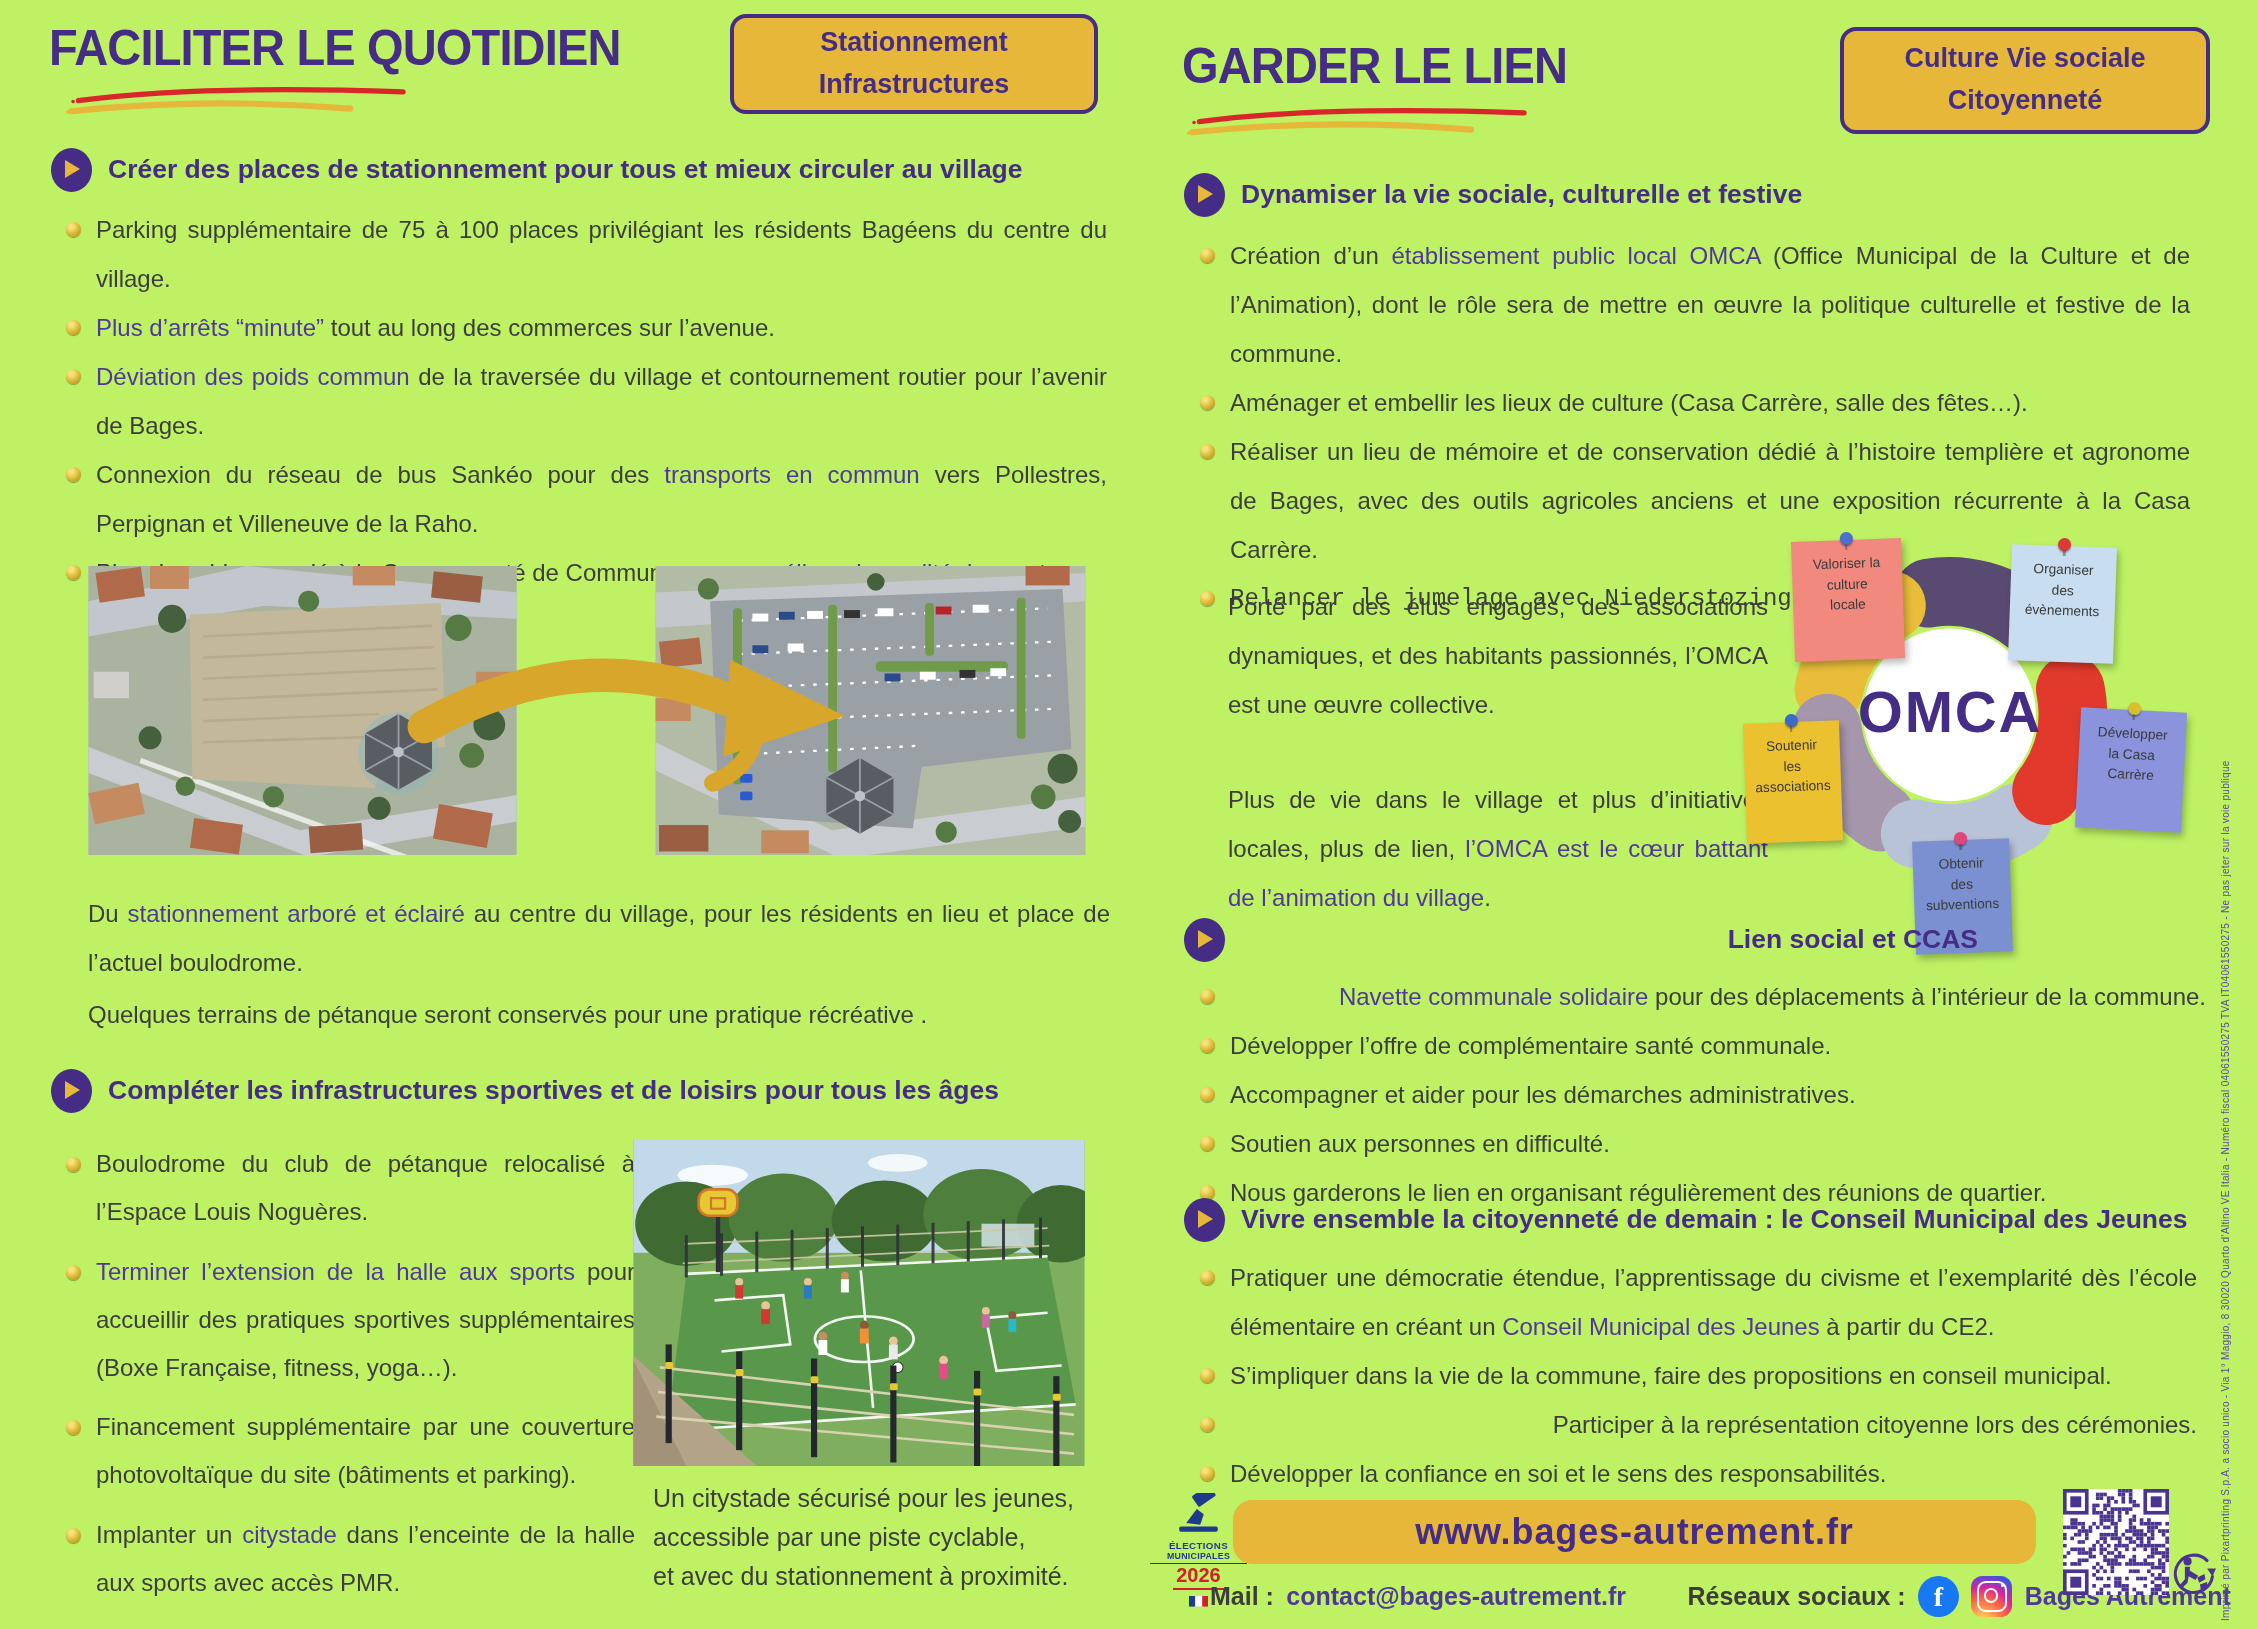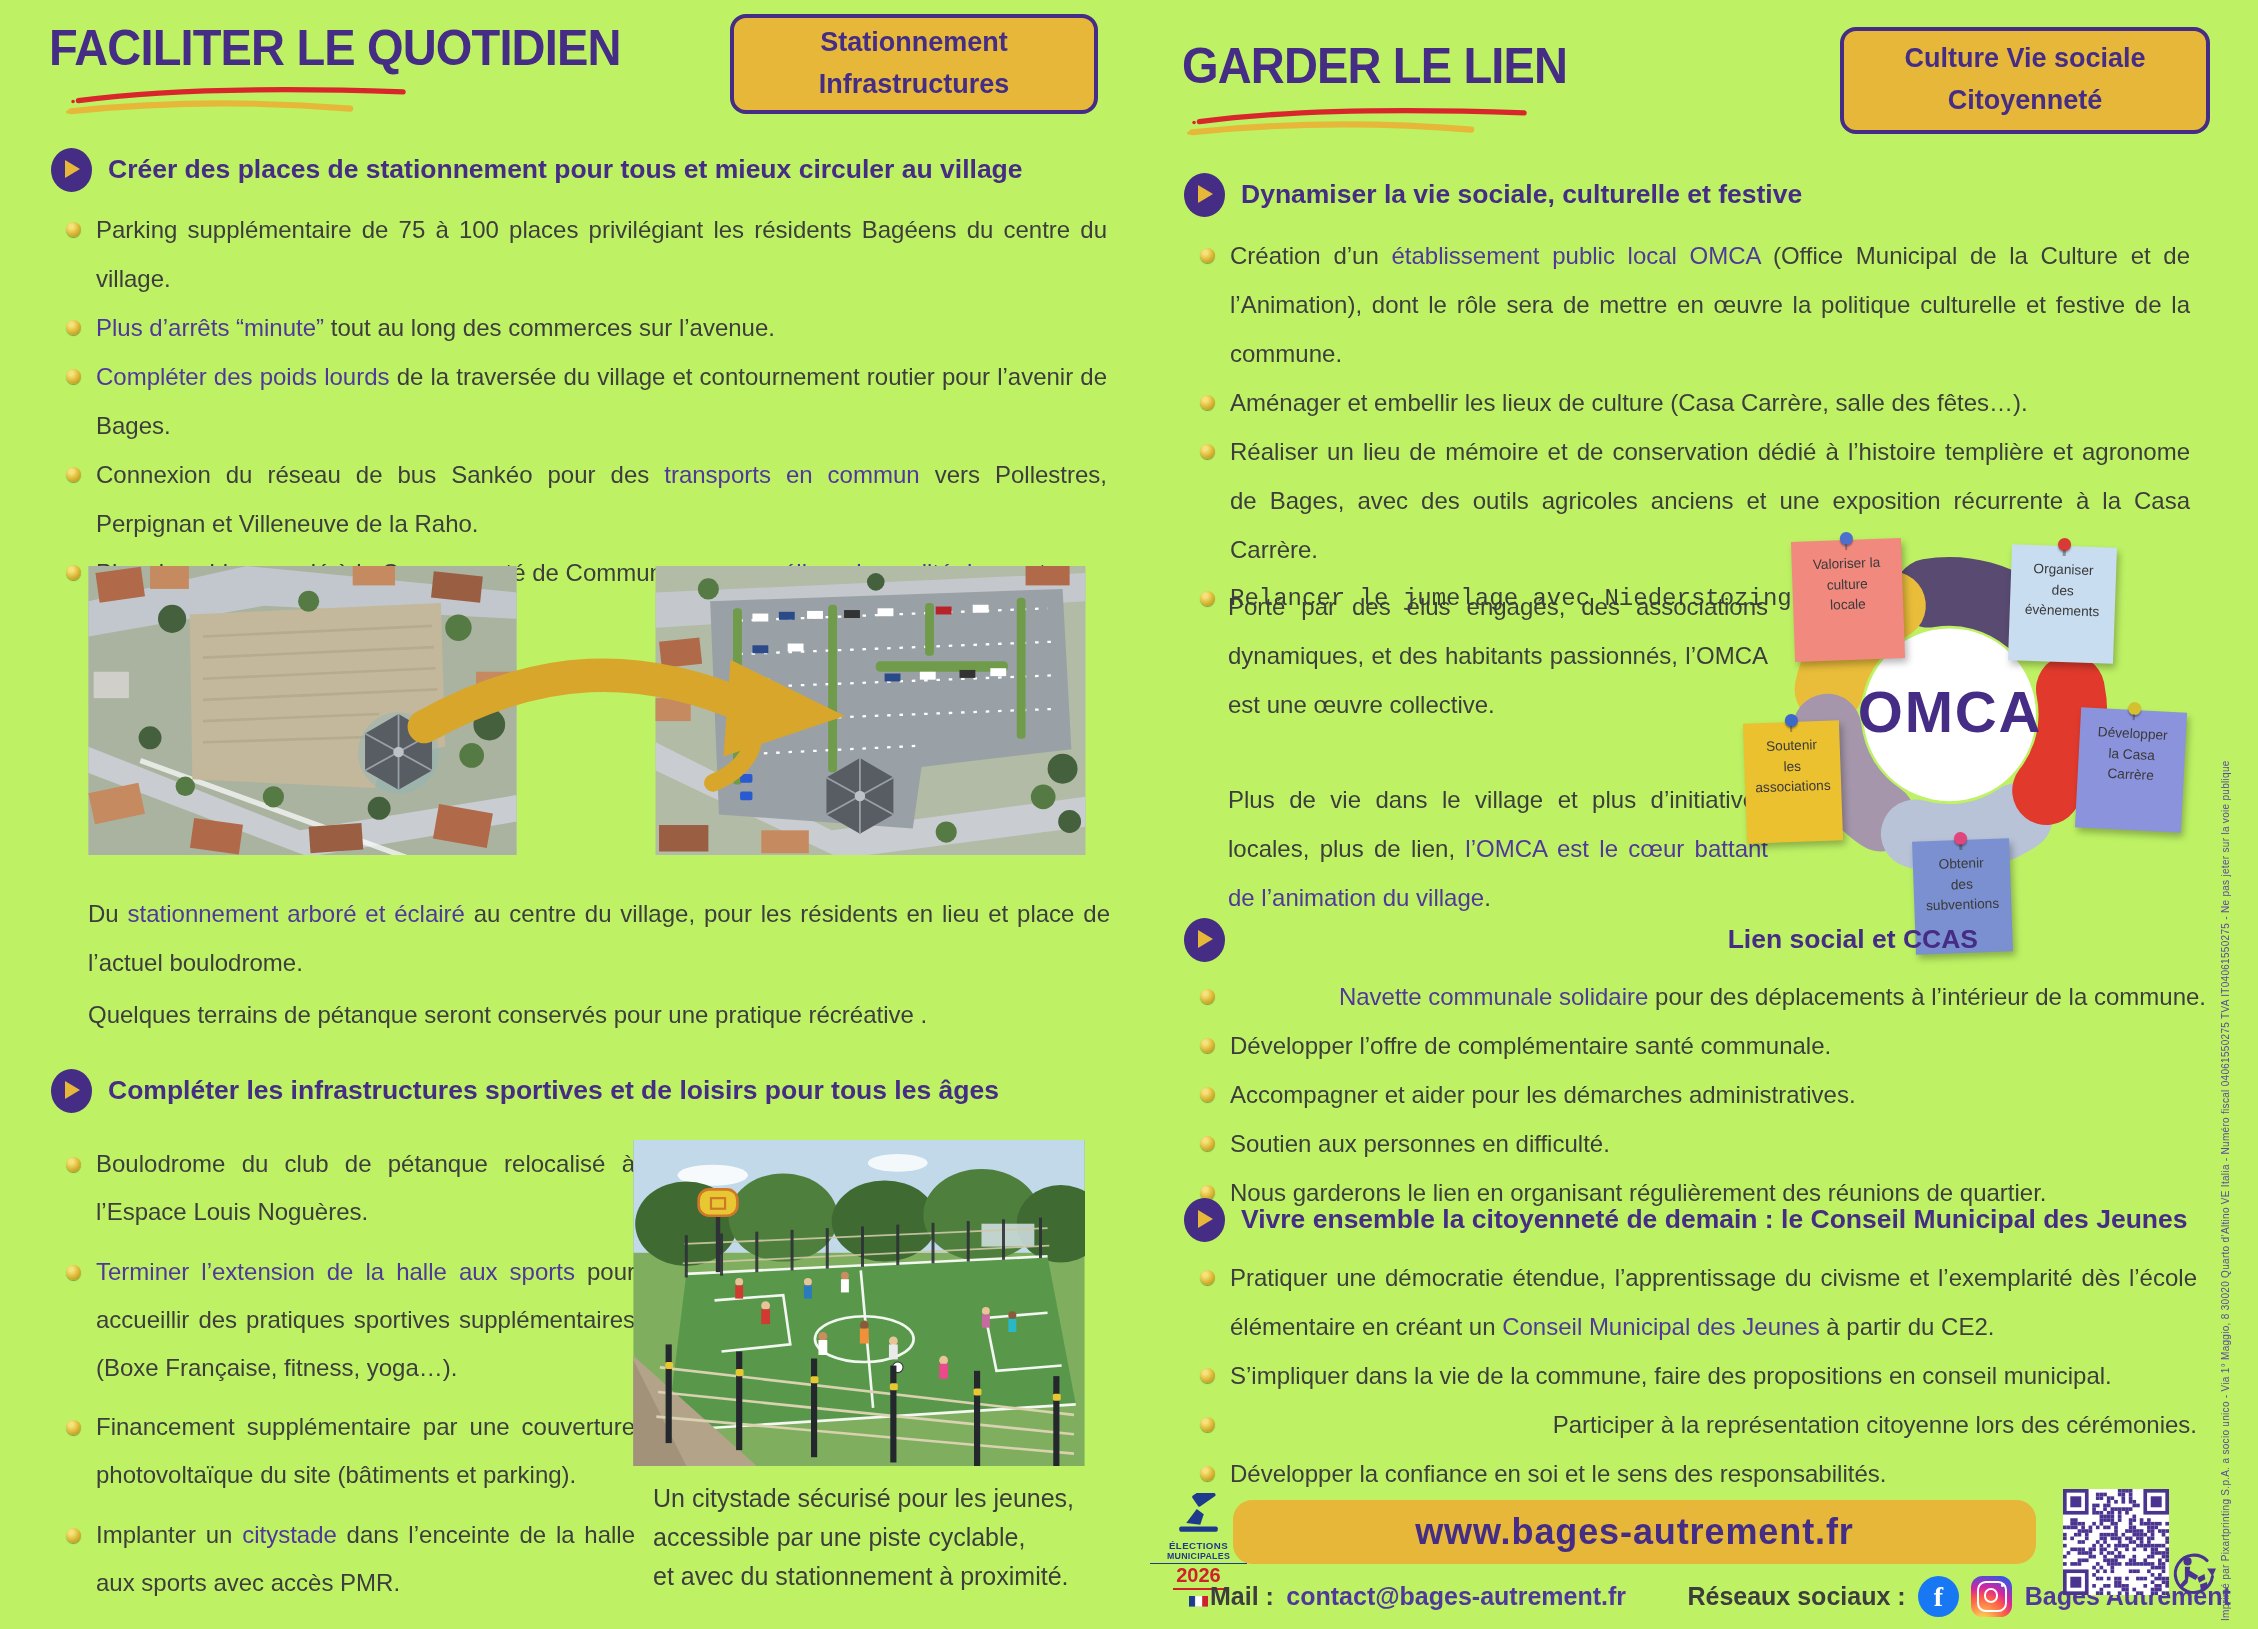--- a/index.html
+++ b/index.html
@@ -106,21 +106,21 @@
     <li>
         <span class="dot"></span>
       <span class="b-txt"><span>Parking supplémentaire de 75 à 100 places privilégiant les résidents Bagéens du centre du village.</span><span class="hl"></span><span></span></span>
       </li>
     <li>
         <span class="dot"></span>
       <span class="b-txt"><span></span><span class="hl">Plus d’arrêts “minute”</span><span> tout au long des commerces sur l’avenue.</span></span>
       </li>
     <li>
         <span class="dot"></span>
-      <span class="b-txt"><span></span><span class="hl">Compléter des poids lourds</span><span> de la traversée du village et contournement routier pour l’avenir de Bages.</span></span>
+      <span class="b-txt"><span></span><span class="hl">Déviation des poids commun</span><span> de la traversée du village et contournement routier pour l’avenir de Bages.</span></span>
       </li>
     <li>
         <span class="dot"></span>
       <span class="b-txt"><span>Connexion du réseau de bus Sankéo pour des </span><span class="hl">transports en commun</span><span> vers Pollestres, Perpignan et Villeneuve de la Raho.</span></span>
       </li>
     <li>
         <span class="dot"></span>
       <span class="b-txt"><span>Plan de voirie associé à la Communauté de Communes pour </span><span class="hl">améliorer la qualité des routes</span><span>.</span></span>
       </li>
   </ul>

